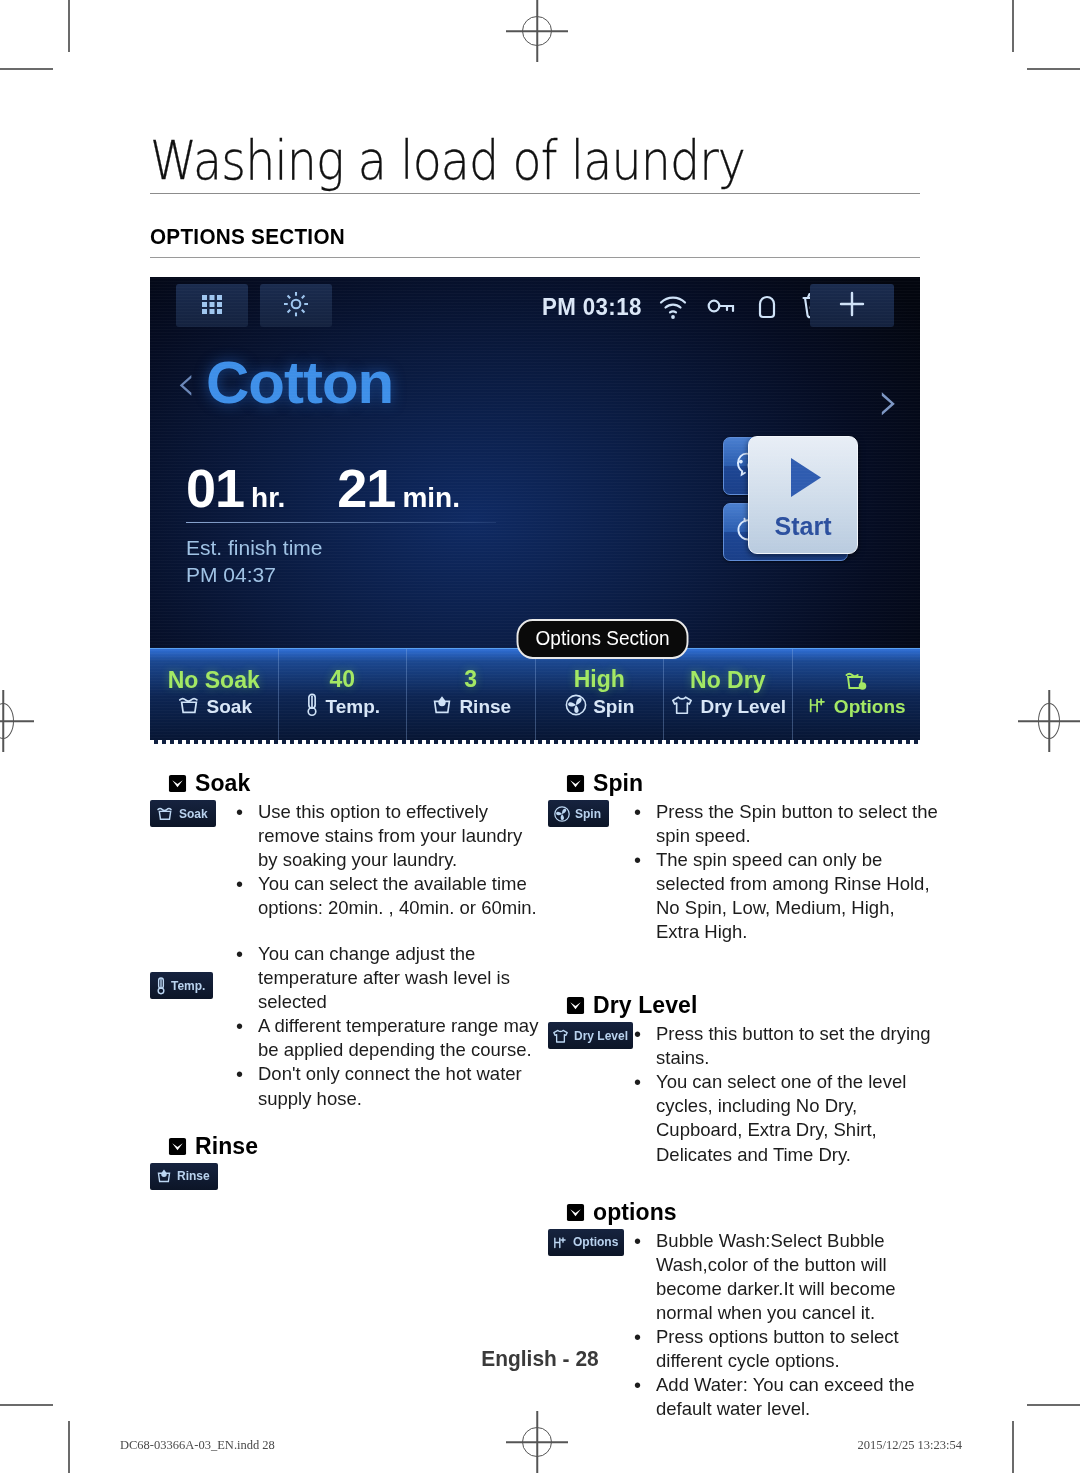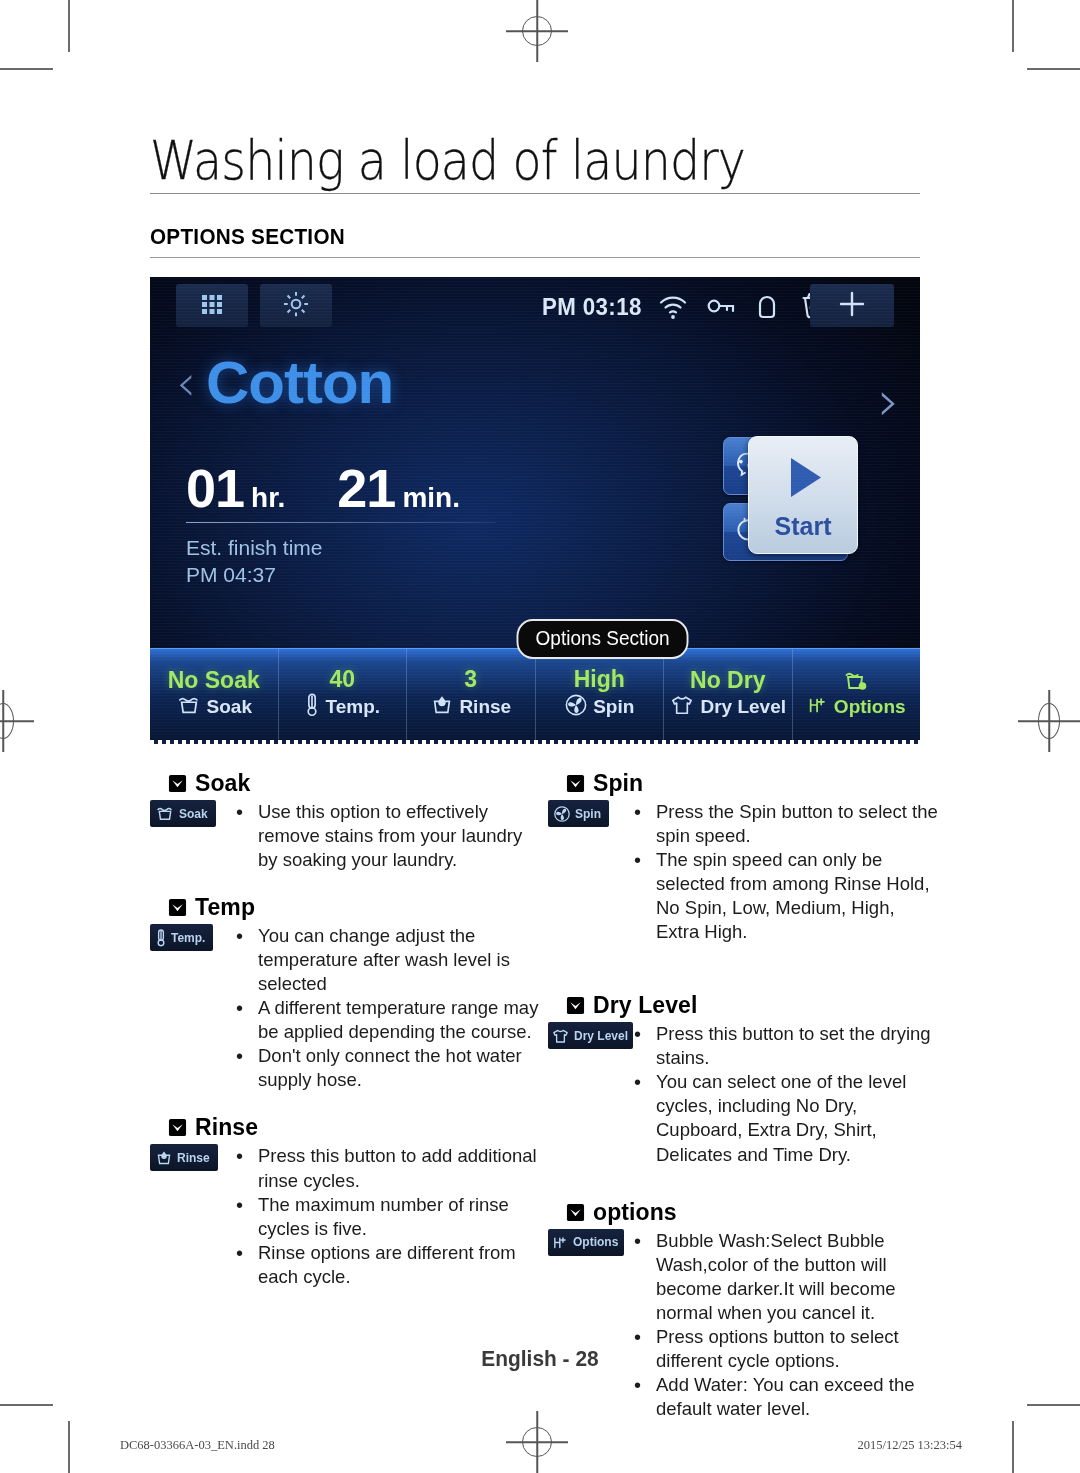--- a/index.html
+++ b/index.html
@@ -472,33 +472,25 @@
       </div>
       <div class="badge">
         <svg width="20" height="17" viewBox="0 0 28 24" fill="none" stroke="#bcd6f2" stroke-width="2" stroke-linecap="round">
           <path d="M6 9h16l-1.6 11H7.6z"></path>
             <path d="M4 6.5c2.2-2 4-2 6.2 0 2.2 2 4 2 6.2 0 2.2-2 4-2 6.2 0"></path>
         </svg>
         <span class="btxt">Soak</span>
       </div>
       <ul class="bullets">
         <li>Use this option to effectively remove stains from your laundry by soaking your laundry.</li>
+        <li>You can select the available time options: 20min. , 40min. or 60min.</li>
       </ul>
     </div>
 
     <div class="opt-block">
-      <div class="opt-title">
-        <span class="cb">
-          <svg width="19" height="19" viewBox="0 0 20 20">
-              <rect x="1" y="1" width="18" height="18" rx="2" fill="#000"></rect>
-              <path d="M4.5 6.5 10 14 15.5 6.5 10 10.5z" fill="#fff"></path>
-            </svg>
-        </span>
-        <span class="t">Temp</span>
-      </div>
       <div class="badge">
         <svg width="12" height="18" viewBox="0 0 16 26" fill="none" stroke="#bcd6f2" stroke-width="2">
           <path d="M8 3.5v12.5" stroke-linecap="round"></path>
             <rect x="4.6" y="1.5" width="6.8" height="15" rx="3.4"></rect>
             <circle cx="8" cy="20" r="4.1"></circle>
         </svg>
         <span class="btxt">Temp.</span>
       </div>
       <ul class="bullets">
         <li>You can change adjust the temperature after wash level is selected</li>
@@ -517,25 +509,20 @@
         </span>
         <span class="t">Rinse</span>
       </div>
       <div class="badge">
         <svg width="18" height="18" viewBox="0 0 26 26" fill="none" stroke="#bcd6f2" stroke-width="2" stroke-linecap="round">
           <path d="M5 9h16l-1.7 12H6.7z"></path>
           <path d="M13 3.5c-2.4 3-4 5-4 6.8a4 4 0 0 0 8 0c0-1.8-1.6-3.8-4-6.8z" fill="#bcd6f2" stroke="none"></path>
         </svg>
         <span class="btxt">Rinse</span>
       </div>
-      <ul class="bullets">
-        <li>Press this button to add additional rinse cycles.</li>
-        <li>The maximum number of rinse cycles is five.</li>
-        <li>Rinse options are different from each cycle.</li>
-      </ul>
     </div>
   </div>
 
   <div class="col col-right">
 
     <div class="opt-block" style="margin-bottom:48px;">
       <div class="opt-title">
         <span class="cb">
           <svg width="19" height="19" viewBox="0 0 20 20">
               <rect x="1" y="1" width="18" height="18" rx="2" fill="#000"></rect>

